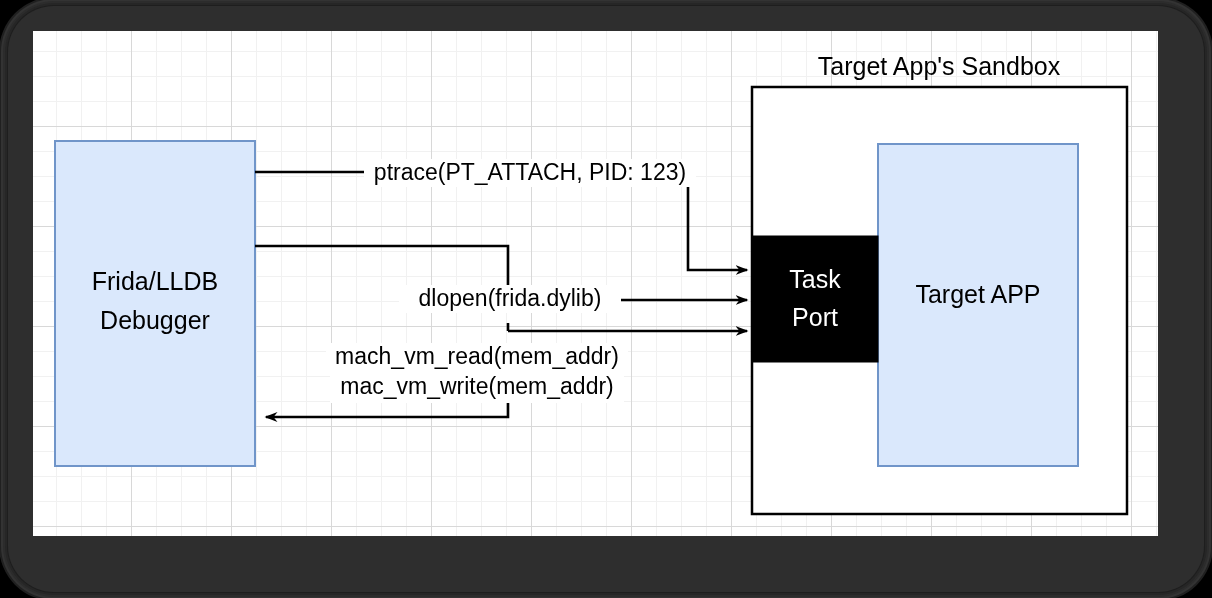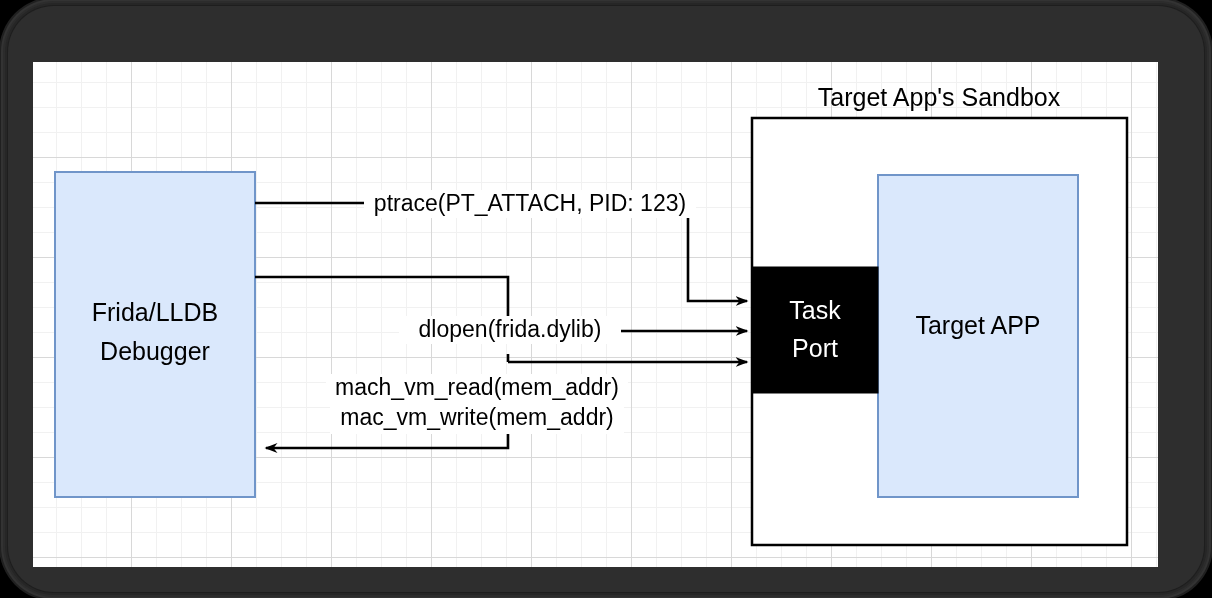--- a/index.html
+++ b/index.html
@@ -46,21 +46,20 @@
       linear-gradient(to bottom, #d8d8d8 1px, transparent 1px),
       linear-gradient(to right, #f1f1f1 1px, transparent 1px),
       linear-gradient(to bottom, #f1f1f1 1px, transparent 1px);
     background-size:
       100px 100px,
       100px 100px,
       25px 25px,
       25px 25px;
     background-position: -2px -5px, -2px -5px, -2px -5px, -2px -5px;
     overflow: hidden;
-    margin-top: 31px;
   }
 
   
   #diagram-svg {
     position: absolute;
     left: 0;
     top: 0;
     width: 1125px;
     height: 505px;
   }

